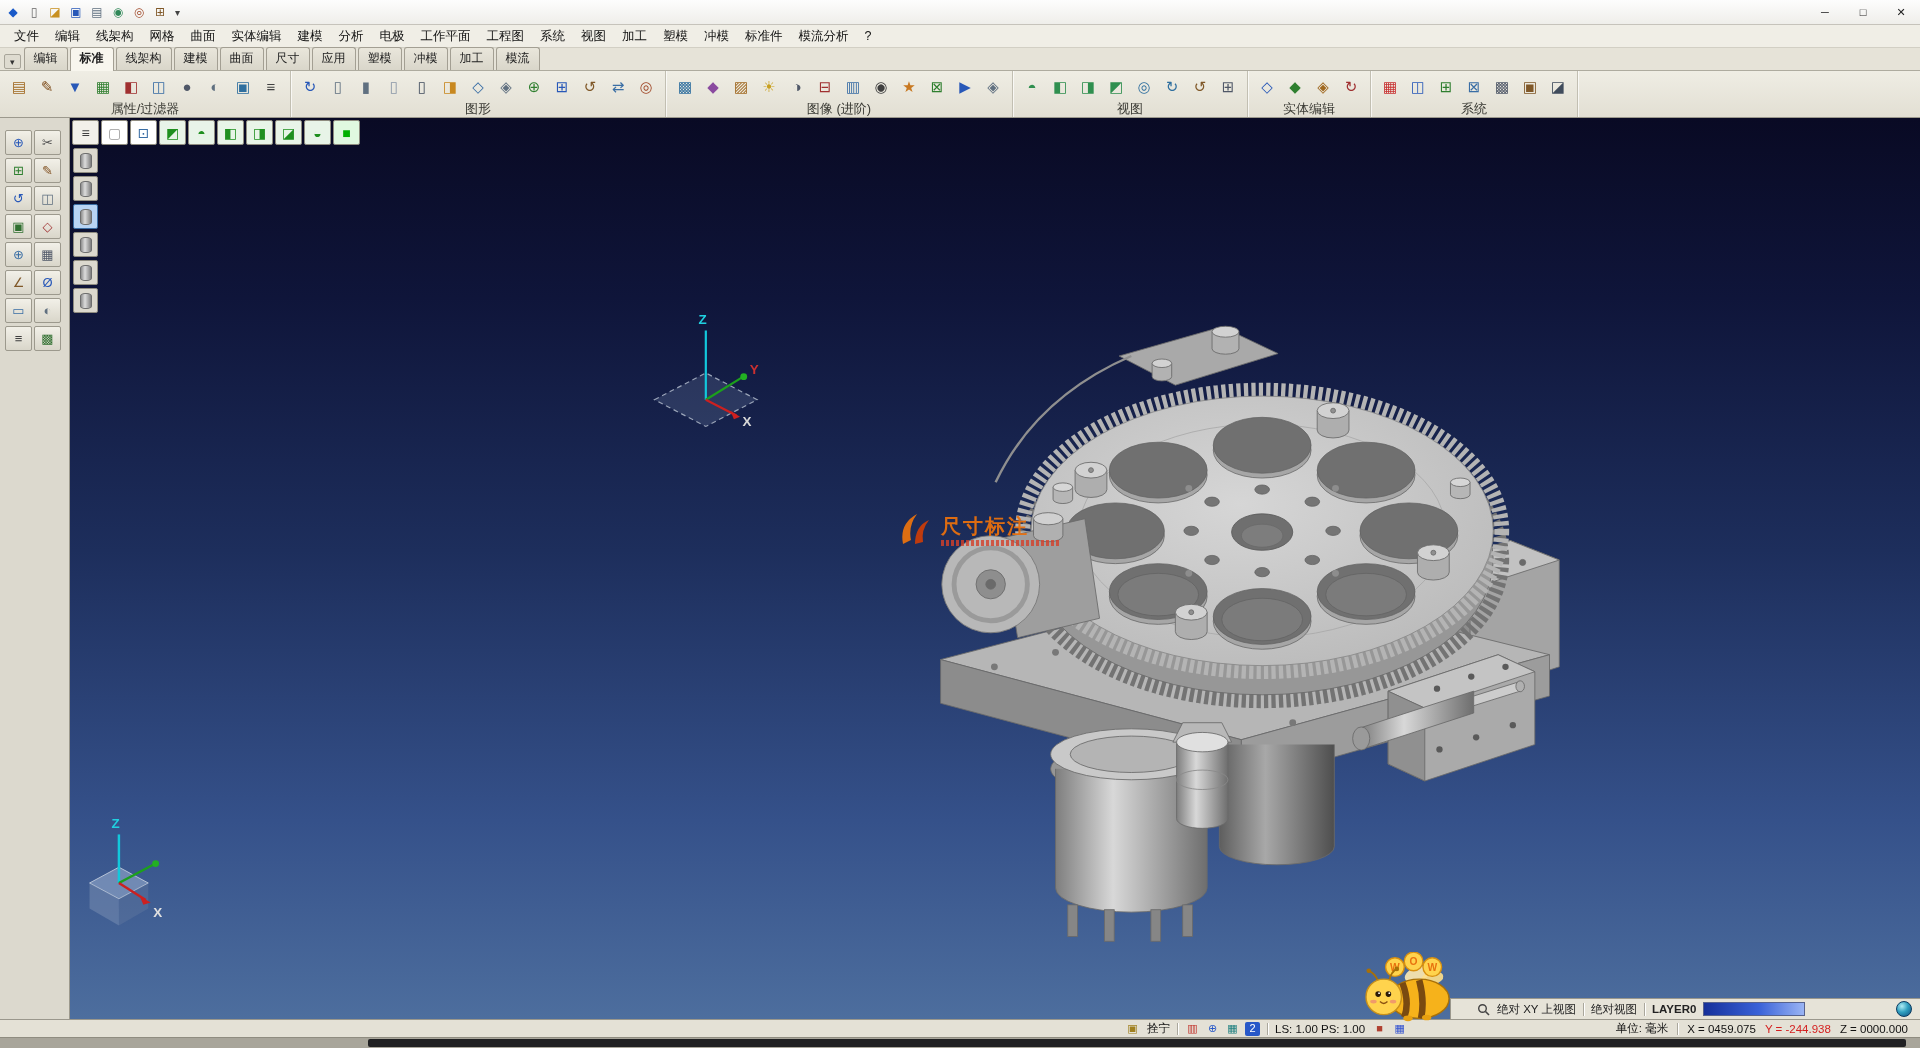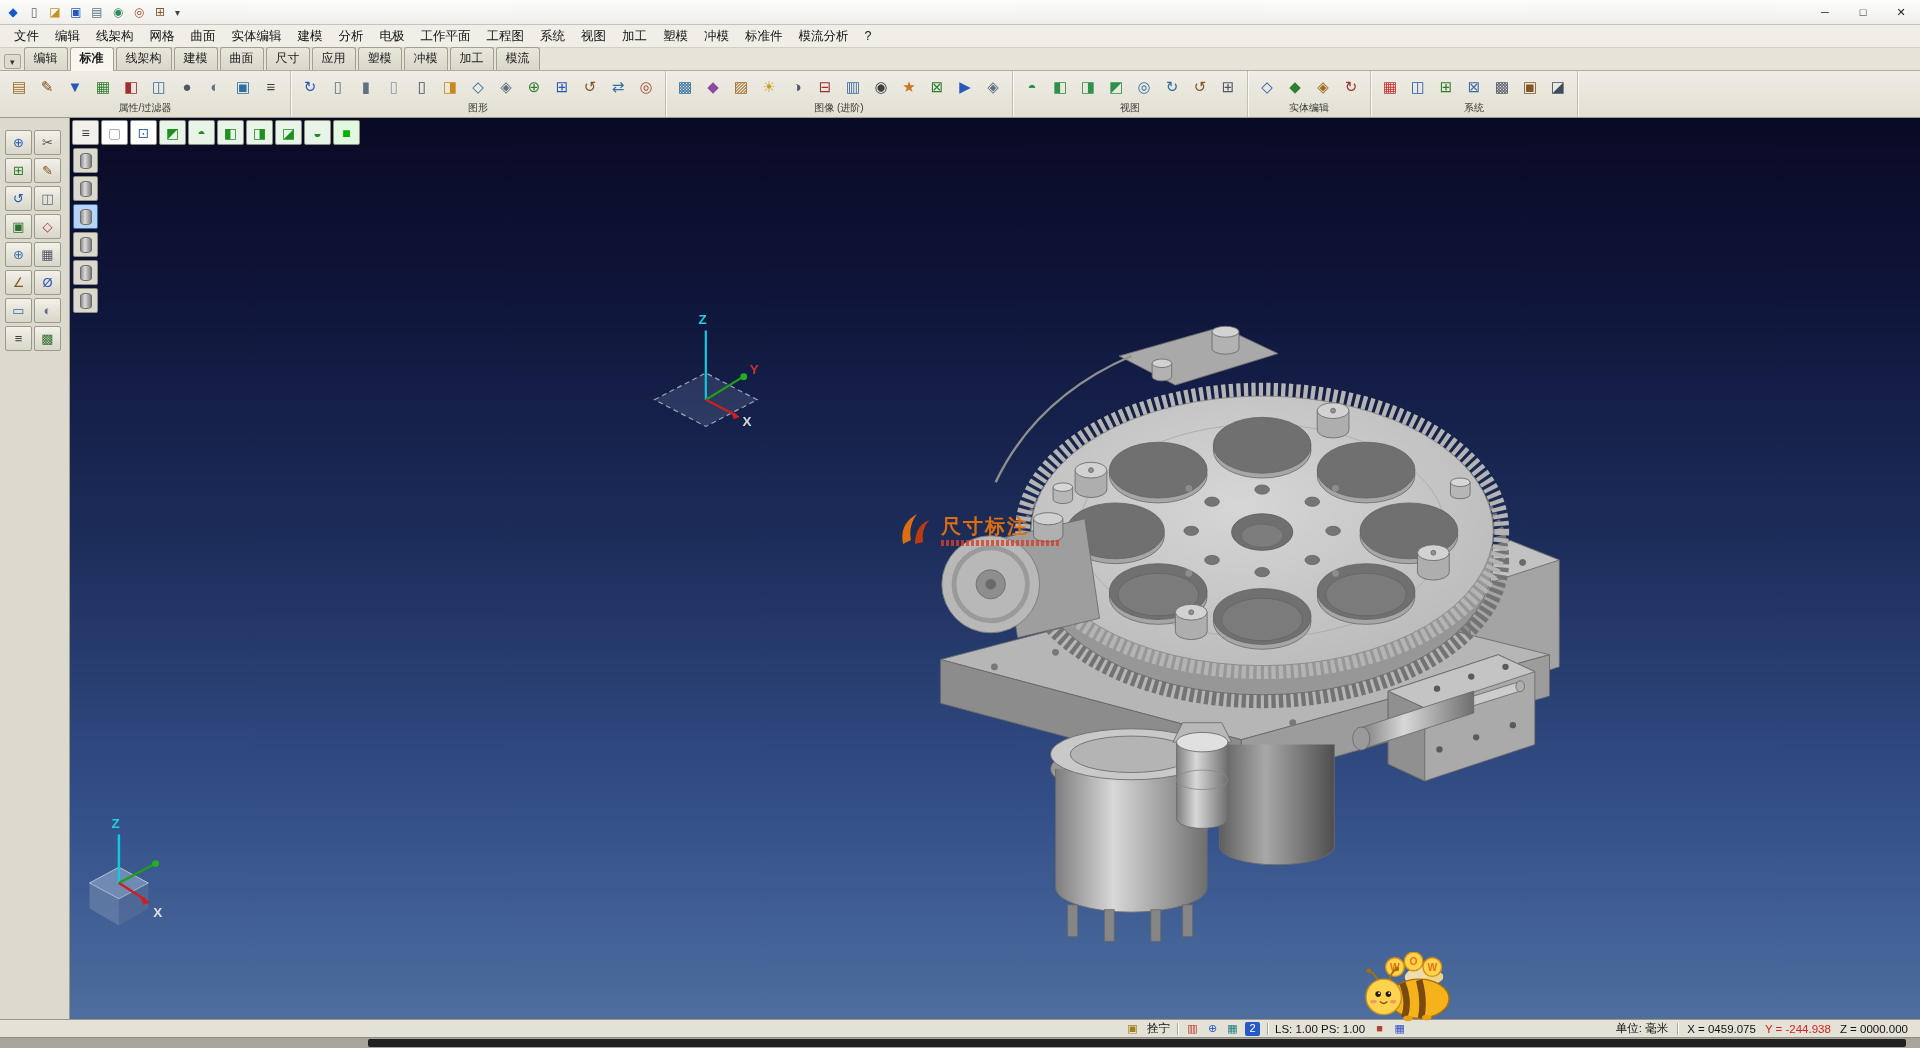--- a/index.html
+++ b/index.html
@@ -26,21 +26,21 @@
   .tabs{display:flex;gap:2px;align-items:flex-end;}
   .tab{font-size:12px;color:#222;padding:2px 9px 3px;border:1px solid #a39f93;border-bottom:none;background:linear-gradient(#e9e6db,#d9d6ca);border-radius:3px 3px 0 0;white-space:nowrap;}
   .tab.active{background:#f8f6ee;font-weight:bold;position:relative;top:1px;padding-bottom:4px;}
 
   
   .toolbar{height:46px;background:linear-gradient(#efede4,#e2dfd3);border-bottom:1px solid #9c998d;display:flex;flex:0 0 auto;}
   .tb-group{display:flex;flex-direction:column;justify-content:space-between;padding:2px 6px 0;border-right:1px solid #c2bfb2;box-shadow:1px 0 0 rgba(255,255,255,.7);}
   .tb-group .icons{display:flex;gap:2px;}
   .tb-icon{width:24px;height:25px;display:flex;align-items:center;justify-content:center;border:1px solid transparent;border-radius:2px;}
   .tb-icon span{font-size:15px;line-height:1;}
-  .glabel{text-align:center;font-size:10px;color:#3a3a34;padding:0 0 2px;white-space:nowrap;}
+  .glabel{text-align:center;font-size:13px;color:#3a3a34;padding:0 0 2px;white-space:nowrap;}
   .tb-fill{flex:1;}
 
   
   .main{flex:1;display:flex;min-height:0;}
   .sidebar{width:64px;background:#dcd9ce;border-right:1px solid #9c998d;display:grid;grid-template-columns:repeat(2,25px);gap:3px 4px;align-content:start;padding:12px 0 0 5px;flex:0 0 auto;}
   .side-icon{width:25px;height:23px;display:flex;align-items:center;justify-content:center;background:linear-gradient(#f2f0e8,#d9d6ca);border:1px solid #9c998d;border-radius:2px;}
   .side-icon span{font-size:13px;line-height:1;}
 
   .viewport{flex:1;position:relative;overflow:hidden;background:linear-gradient(180deg,#090a24 0%,#0f153a 20%,#1d2e5c 48%,#35518a 78%,#4d6e9e 100%);}
   .scene{position:absolute;inset:0;width:100%;height:100%;display:block;}
@@ -727,20 +727,33 @@
         <svg class="wm-logo" viewBox="0 0 40 40">
           <path d="M10 34 Q6 14 24 4 Q15 16 18 30 Z" fill="#e8720f"></path>
           <path d="M22 34 Q22 16 36 10 Q28 20 30 32 Z" fill="#c83c0a"></path>
         </svg>
         <div>
           <div class="wm-title">尺寸标注</div>
           <div class="wm-sub"></div>
         </div>
       </div>
 
+      <div class="ministatus">
+        <svg width="13" height="13" viewBox="0 0 13 13">
+          <circle cx="5.5" cy="5.5" r="3.8" fill="none" stroke="#444" stroke-width="1.4"></circle>
+          <line x1="8.5" y1="8.5" x2="12" y2="12" stroke="#444" stroke-width="1.6"></line>
+        </svg>
+        <span>绝对 XY 上视图</span>
+        <span class="ms-sep"></span>
+        <span>绝对视图</span>
+        <span class="ms-sep"></span>
+        <span class="ms-layer">LAYER0</span>
+        <span class="ms-bar"></span>
+        <span class="ms-sphere"></span>
+      </div>
     </div>
   </div>
 
   <div class="statusbar">
     <span class="sb-spacer"></span>
     <span class="sb-ico">
         <span style="color:#a08020">▣</span>
       </span>
     <span>拴宁</span>
     <span class="sb-sep"></span>

